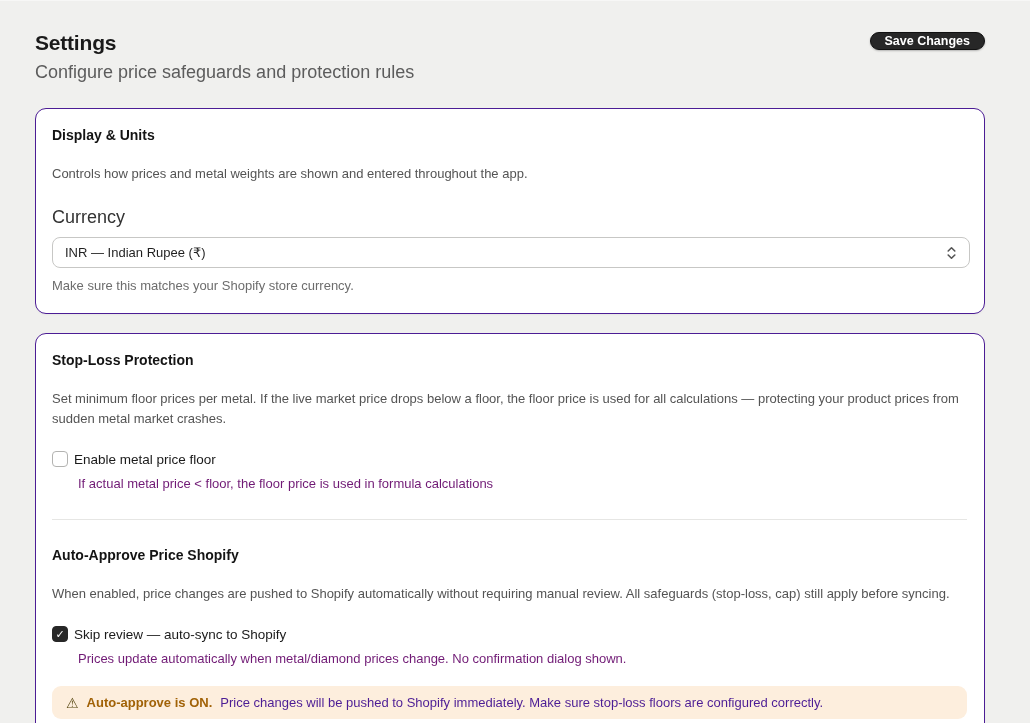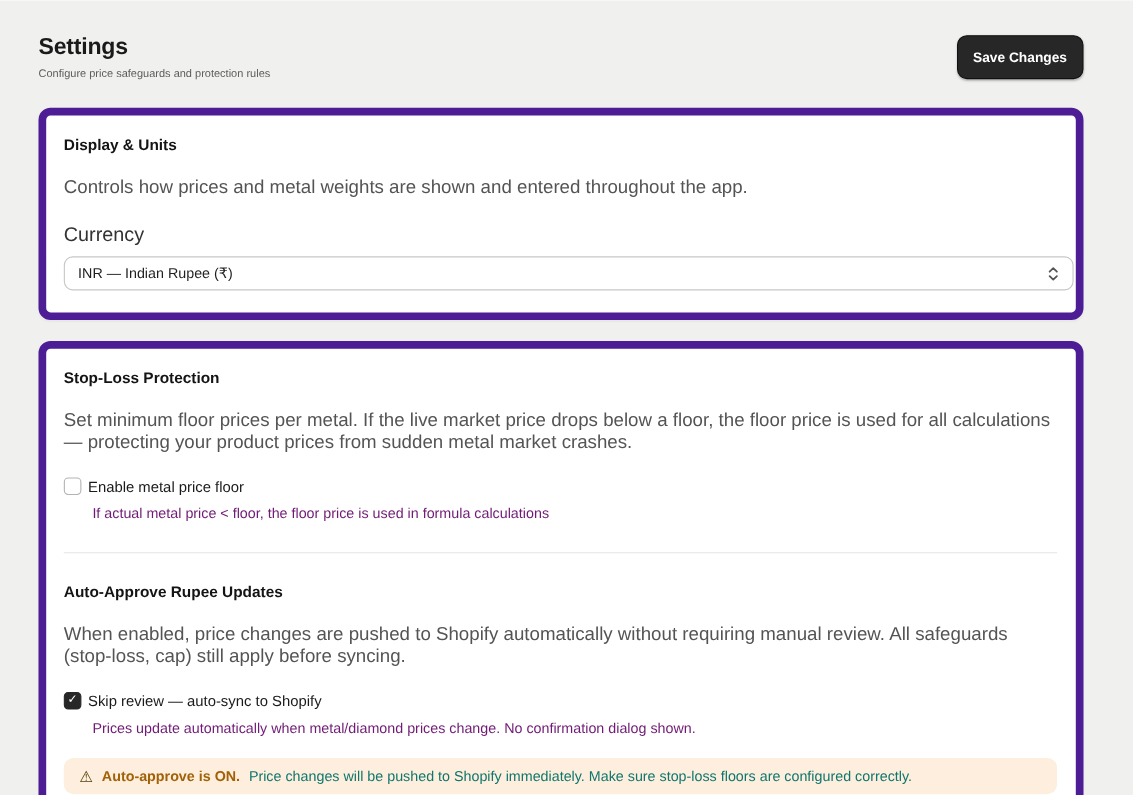--- a/index.html
+++ b/index.html
@@ -21,55 +21,55 @@
     justify-content: space-between;
     align-items: flex-start;
   }
   .page-title {
     font-size: 21px;
     font-weight: bold;
     color: #1a1a1a;
     letter-spacing: -0.2px;
   }
   .page-subtitle {
-    font-size: 10px;
+    font-size: 18px;
     color: #5c5c5c;
     margin-top: 7px;
     text-align: right;
   }
   .save-btn {
     background: #272727;
     color: #ffffff;
     font-family: inherit;
     font-size: 12.5px;
     font-weight: bold;
     border: 1px solid #111;
     border-radius: 9px;
-    padding: 12px 14px;
+    padding: 1px 14px;
     margin-top: 1px;
     box-shadow: 0 1px 2px rgba(0,0,0,0.25);
     cursor: pointer;
   }
   
   .card {
     background: #ffffff;
-    border: 7px solid #4c1d95;
+    border: 1px solid #4c1d95;
     border-radius: 11px;
     box-shadow: 0 1px 2px rgba(0,0,0,0.04);
     padding: 18px 17px 20px 16px;
     margin-top: 25px;
   }
   .card + .card { margin-top: 19px; }
   .card-heading {
     font-size: 14px;
     font-weight: bold;
     color: #141414;
   }
   .card-desc {
-    font-size: 17px;
+    font-size: 13px;
     color: #545454;
     margin-top: 21px;
     line-height: 20px;
     max-width: 920px;
   }
   
   .field-label {
     display: block;
     font-size: 18px;
     color: #333333;
@@ -153,21 +153,21 @@
   .warn-icon {
     color: #53430c;
     font-size: 14px;
     line-height: 1;
   }
   .warn-bold {
     font-weight: bold;
     color: #a16207;
     white-space: nowrap;
   }
-  .warn-text { color: #0f766e; }
+  .warn-text { color: #4c1d95; }
 </style>
 </head>
 <body>
 
 <div class="page">
 
   <div class="page-header">
     <div>
       <div class="page-title">Settings</div>
       <div class="page-subtitle">Configure price safeguards and protection rules</div>
@@ -181,38 +181,39 @@
     <label class="field-label">Currency</label>
     <div class="select">
       <span class="select-value">INR — Indian Rupee (₹)</span>
       <span class="select-chevrons">
         <svg width="11" height="16" viewBox="0 0 11 16" fill="none" stroke="#555" stroke-width="1.6" stroke-linecap="round" stroke-linejoin="round">
           <path d="M2.2 6 L5.5 2.8 L8.8 6"></path>
           <path d="M2.2 10 L5.5 13.2 L8.8 10"></path>
         </svg>
       </span>
     </div>
+    <div class="help-text">Make sure this matches your Shopify store currency.</div>
   </div>
 
   <div class="card">
 
     <div class="card-heading">Stop-Loss Protection</div>
     <div class="card-desc">Set minimum floor prices per metal. If the live market price drops below a floor, the floor price is used for all calculations — protecting your product prices from sudden metal market crashes.</div>
 
     <div class="check-row">
       <span class="checkbox">
         
       </span>
       <span class="check-label">Enable metal price floor</span>
     </div>
     <div class="check-help">If actual metal price &lt; floor, the floor price is used in formula calculations</div>
 
     <hr class="divider">
 
-    <div class="card-heading section-heading">Auto-Approve Rupee Updates</div>
+    <div class="card-heading section-heading">Auto-Approve Price Shopify</div>
     <div class="card-desc">When enabled, price changes are pushed to Shopify automatically without requiring manual review. All safeguards (stop-loss, cap) still apply before syncing.</div>
 
     <div class="check-row">
       <span class="checkbox checked">
         <span class="tick">✓</span>
       </span>
       <span class="check-label">Skip review — auto-sync to Shopify</span>
     </div>
     <div class="check-help">Prices update automatically when metal/diamond prices change. No confirmation dialog shown.</div>
 

